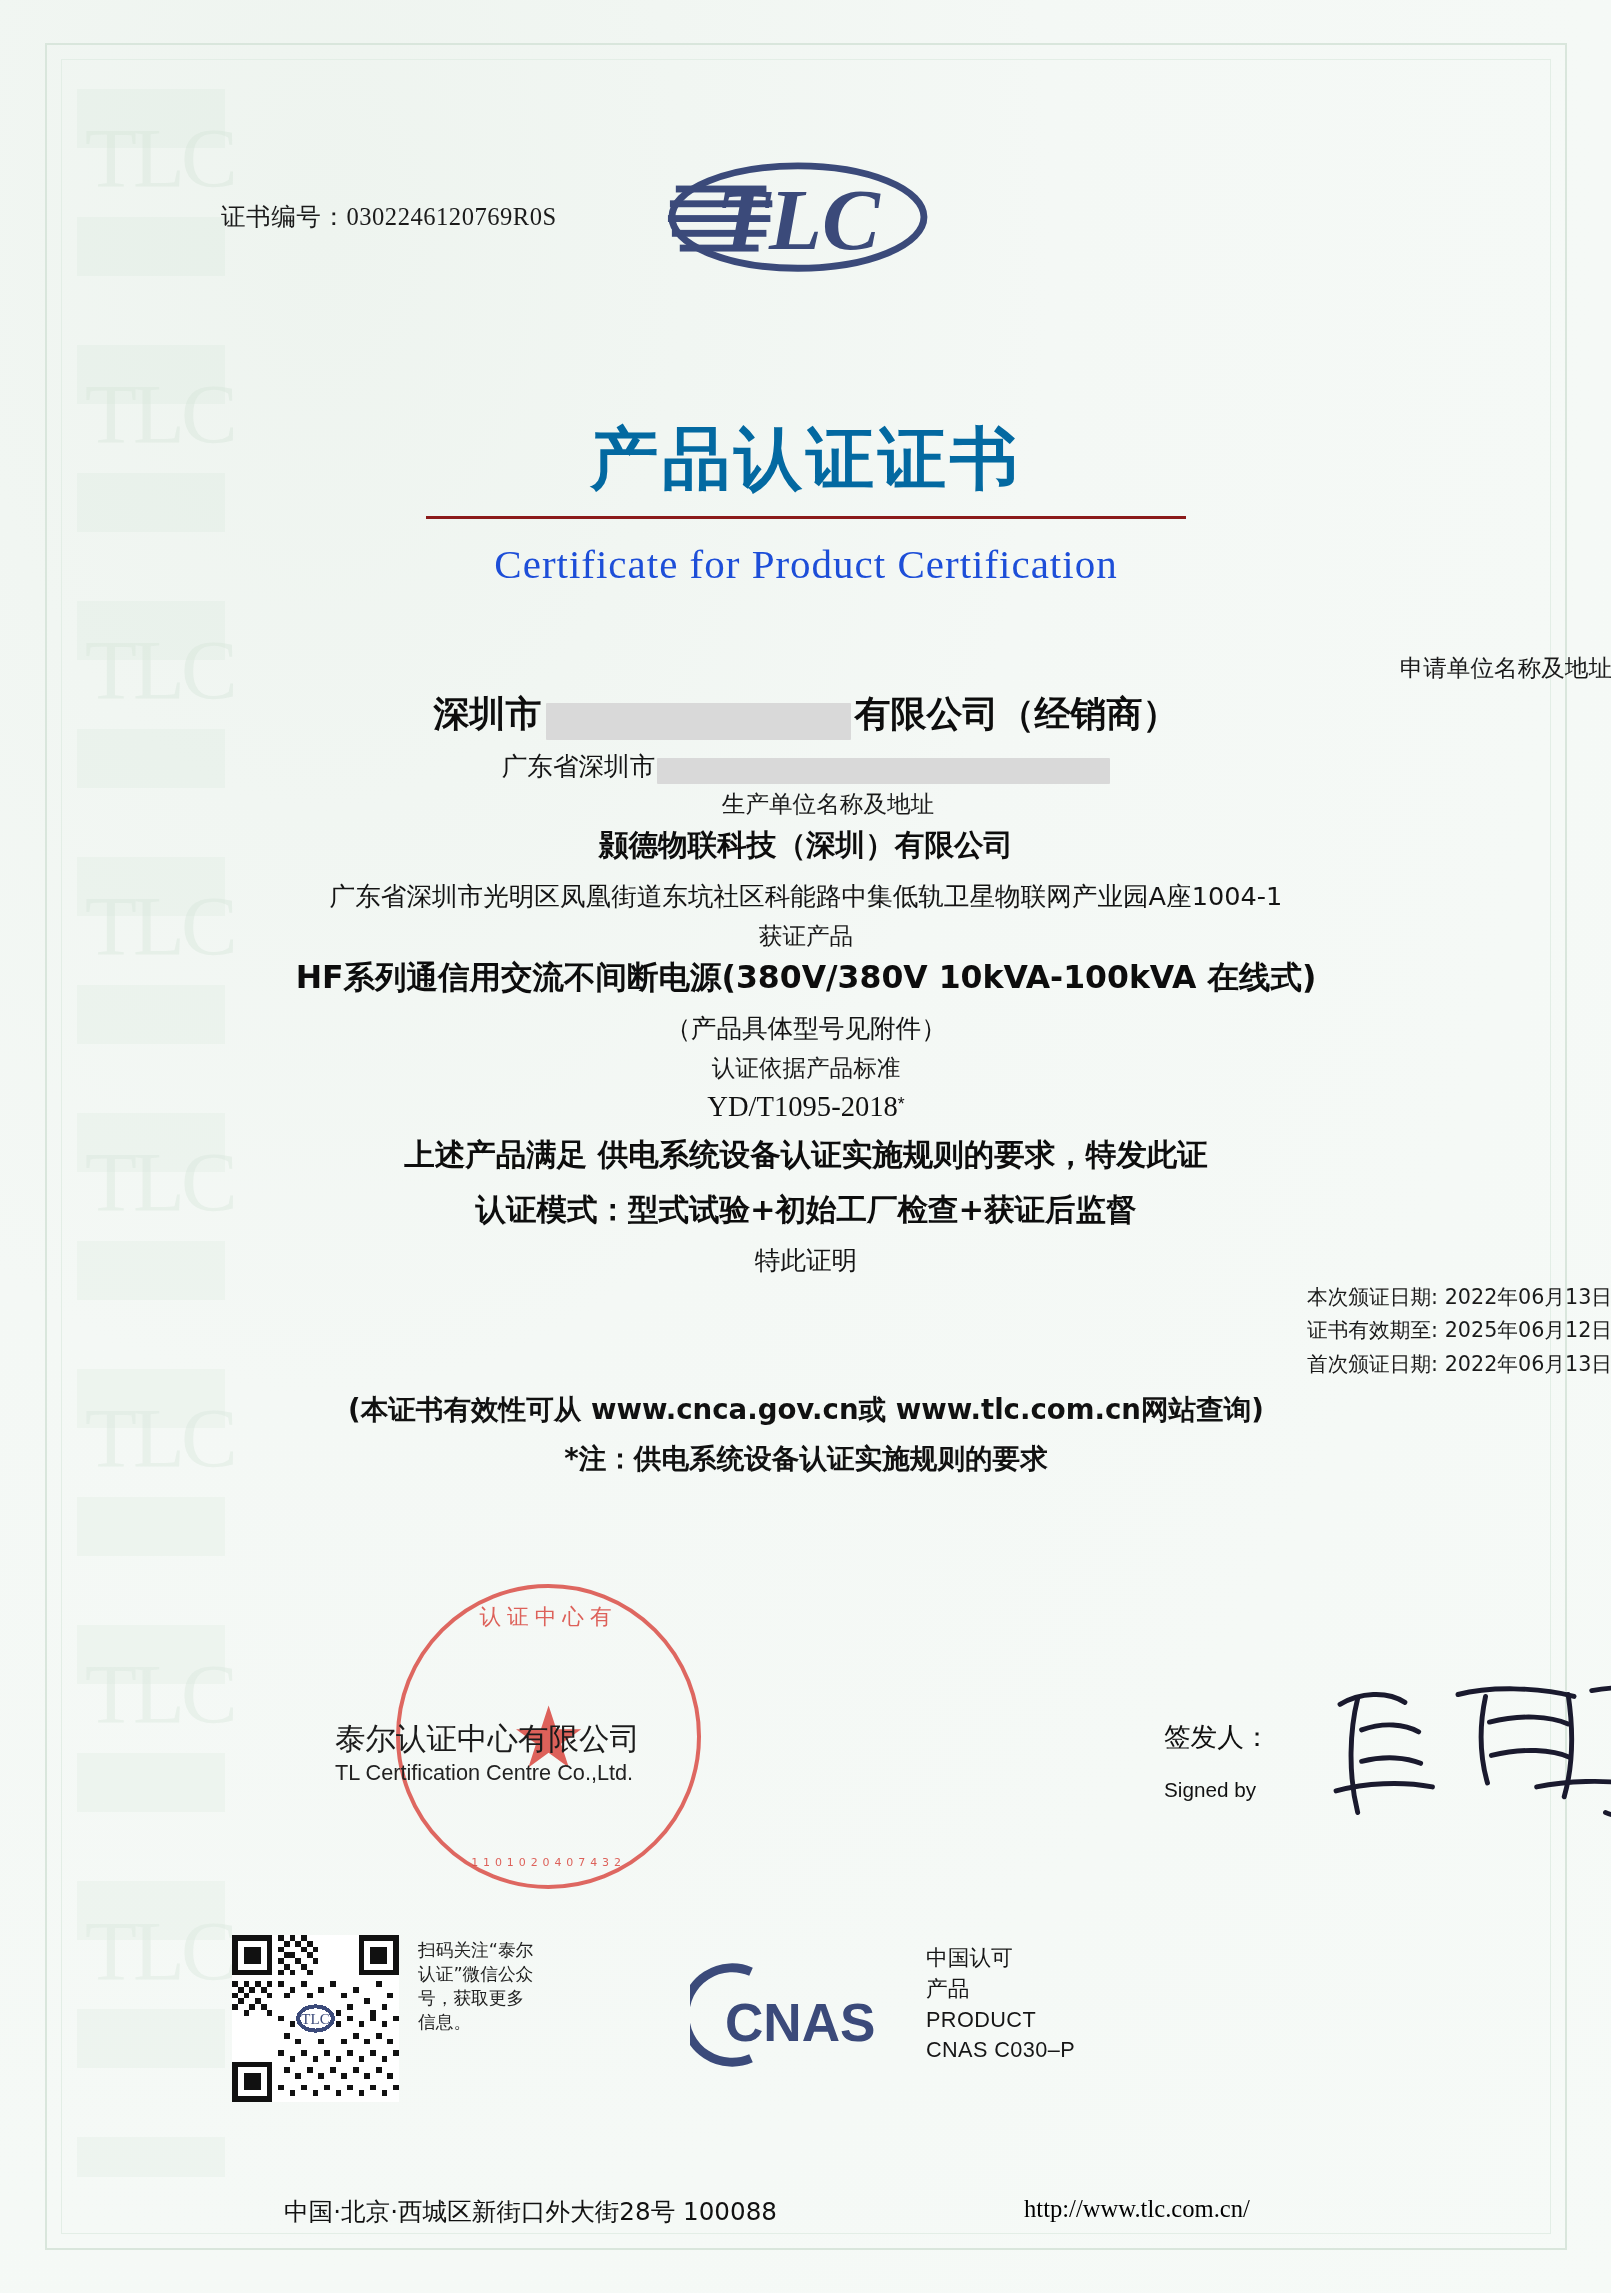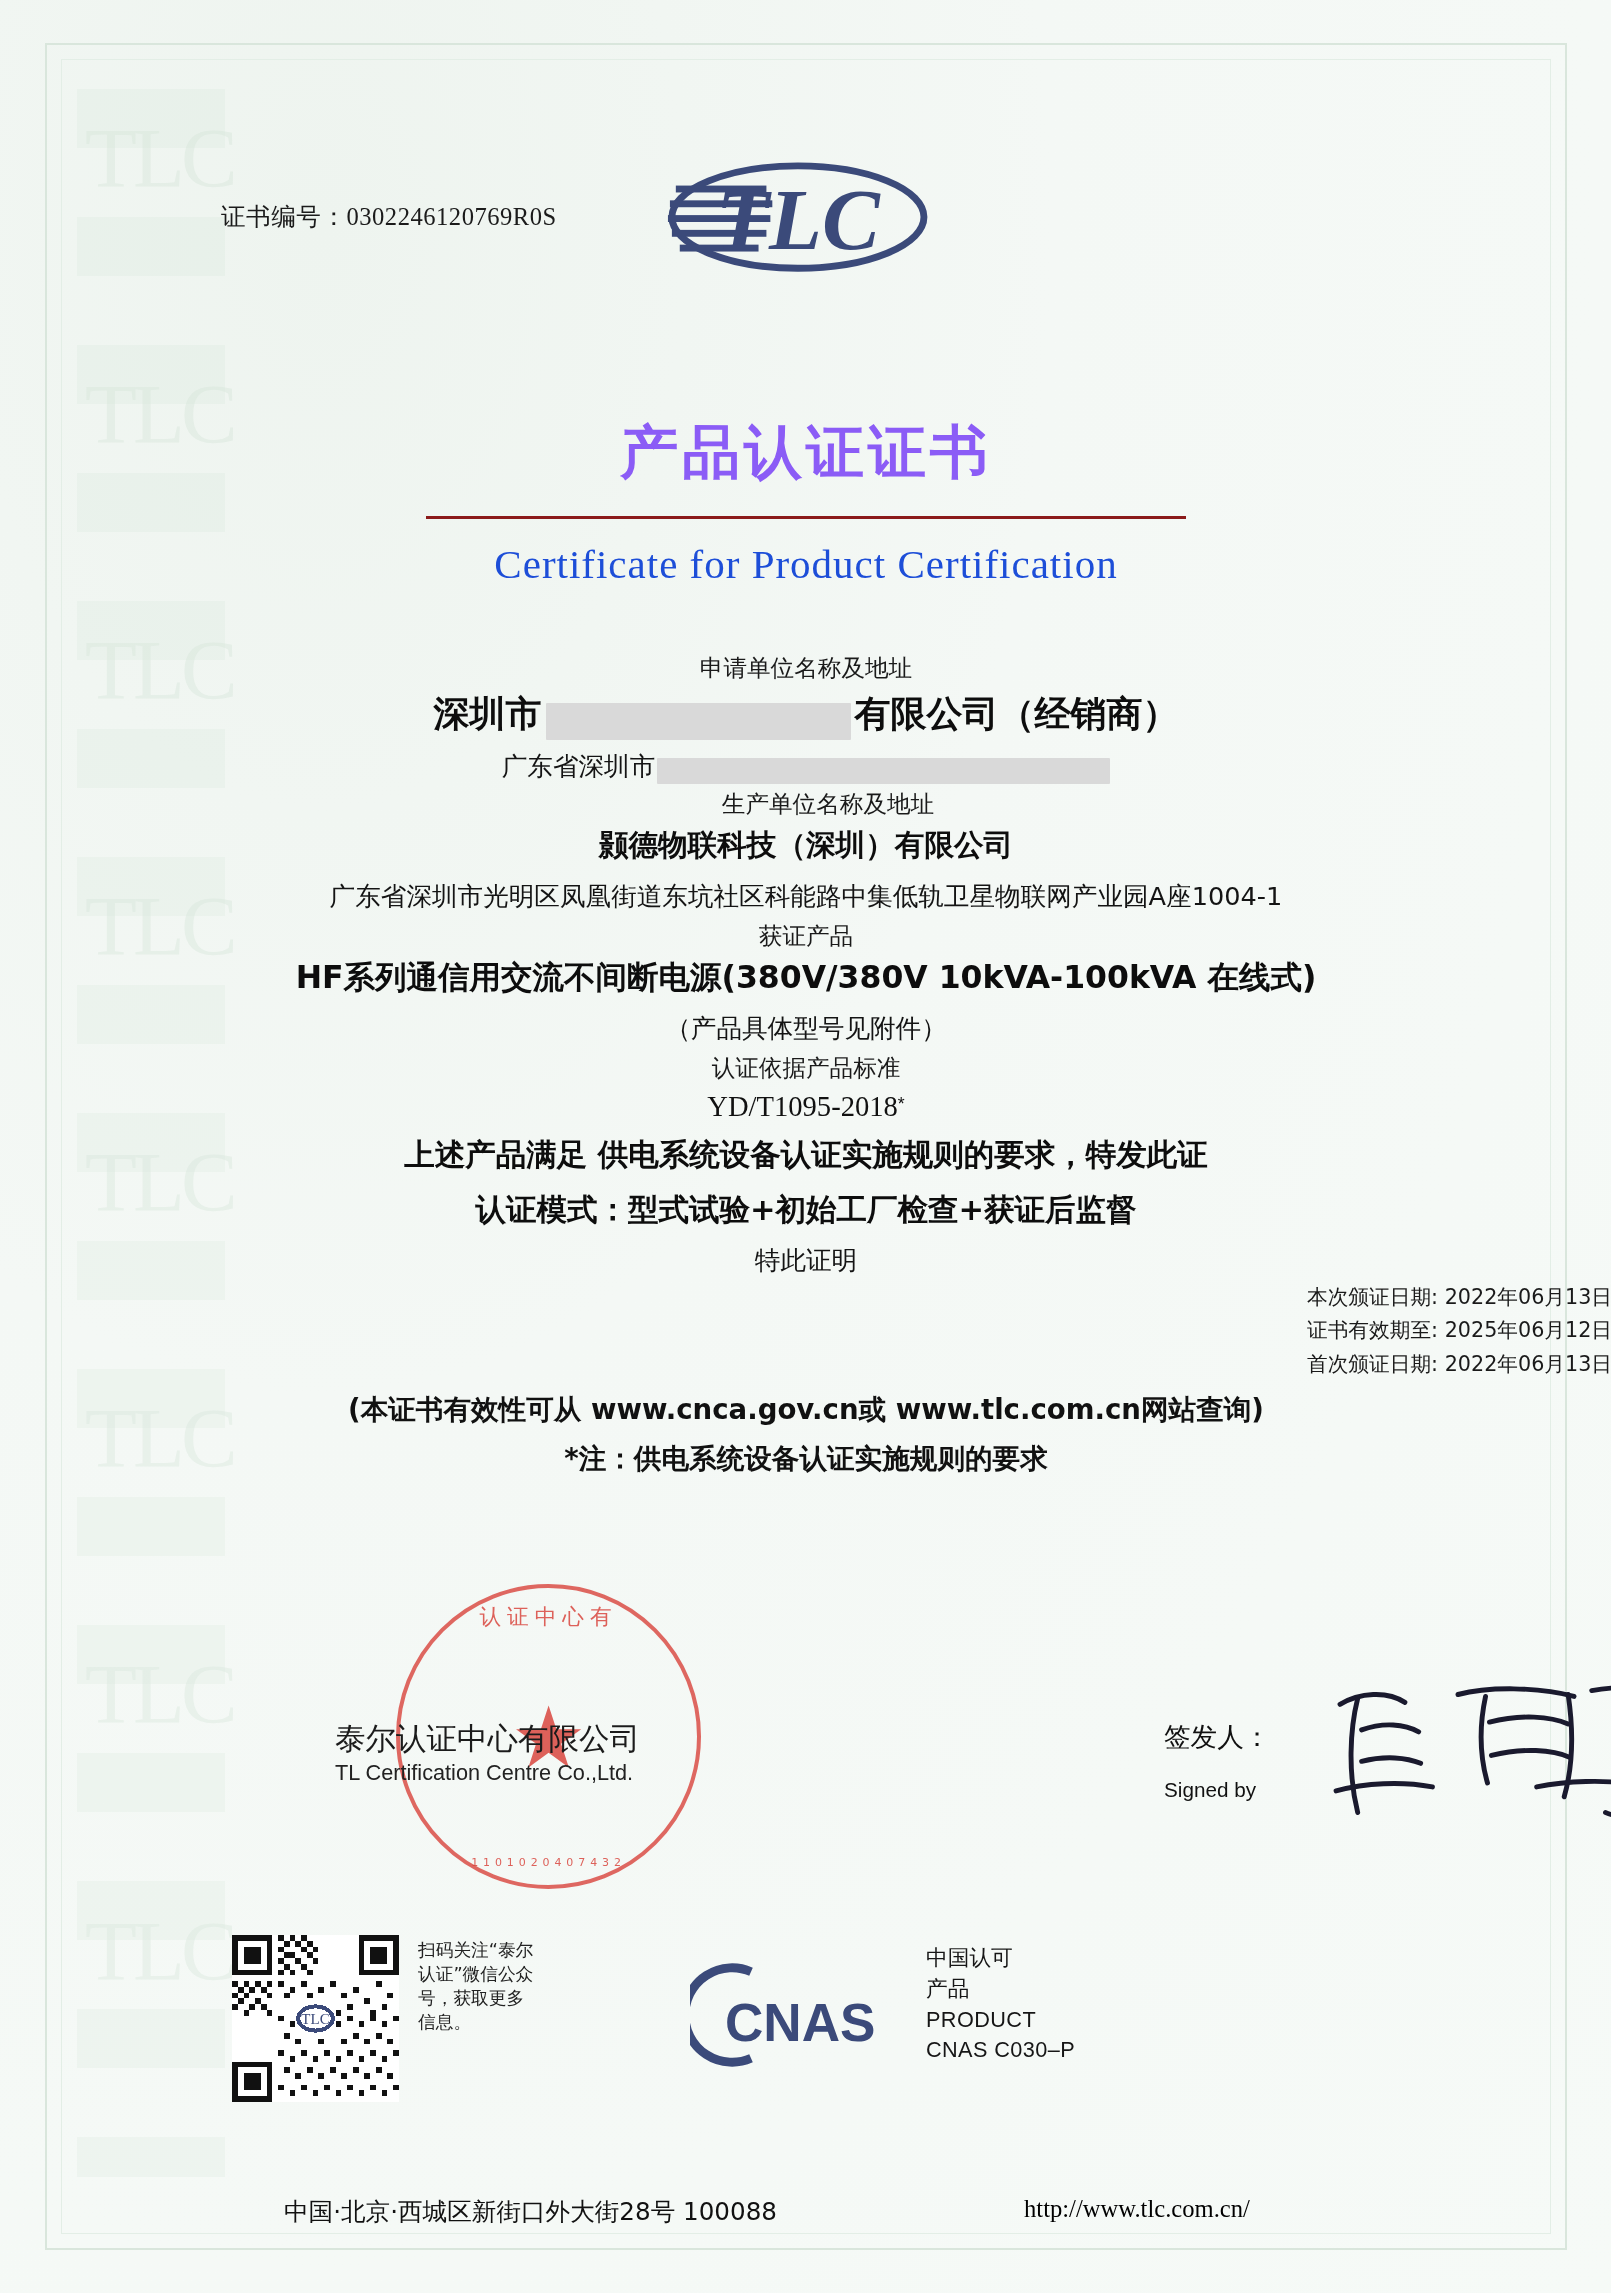--- a/index.html
+++ b/index.html
@@ -82,23 +82,23 @@
     height: 128px;
   }
   .logo svg { display: block; }
 
   
   .title-cn {
     position: absolute;
     left: 0; right: 0;
     top: 414px;
     text-align: center;
-    font-size: 58px;
+    font-size: 68px;
     font-weight: bold;
-    color: #8b5cf6;
+    color: #0369a1;
     font-family: "DejaVu Sans", sans-serif;
     letter-spacing: 3.9px;
   }
   .title-rule {
     position: absolute;
     left: 426px;
     right: 426px;
     top: 516px;
     height: 3px;
     background: #8b1a1a;
@@ -340,21 +340,21 @@
         <rect x="30" y="88" width="80" height="7"></rect>
       </g>
       <text x="150" y="92" font-family="Liberation Serif, serif" font-size="88" font-style="italic" font-weight="bold" fill="#3b4a7a" text-anchor="middle">TLC</text>
     </svg>
   </div>
 
   <div class="title-cn">产品认证证书</div>
   <div class="title-rule"></div>
   <div class="title-en">Certificate  for  Product  Certification</div>
 
-  <div class="center-line lbl" style="top:652px;">申请单位名称及地址</div>
+  <div class="center-line lbl" style="top:652px;text-align:right;">申请单位名称及地址</div>
   <div class="center-line" style="top:690px;">
     <span class="big-bold">深圳市</span><span class="redact" style="width:305px;height:37px;margin:0 3.9px;">&nbsp;</span><span class="big-bold">有限公司（经销商）</span>
   </div>
   <div class="center-line" style="top:749px;">
     <span class="mid">广东省深圳市</span><span class="redact" style="width:453px;height:25.6px;margin-left:2px;">&nbsp;</span>
   </div>
 
   <div class="center-line lbl" style="top:788px;margin-left:44px;">生产单位名称及地址</div>
   <div class="center-line mid-bold" style="top:825px;">颢德物联科技（深圳）有限公司</div>
   <div class="center-line mid" style="top:879px;">广东省深圳市光明区凤凰街道东坑社区科能路中集低轨卫星物联网产业园A座1004-1</div>

